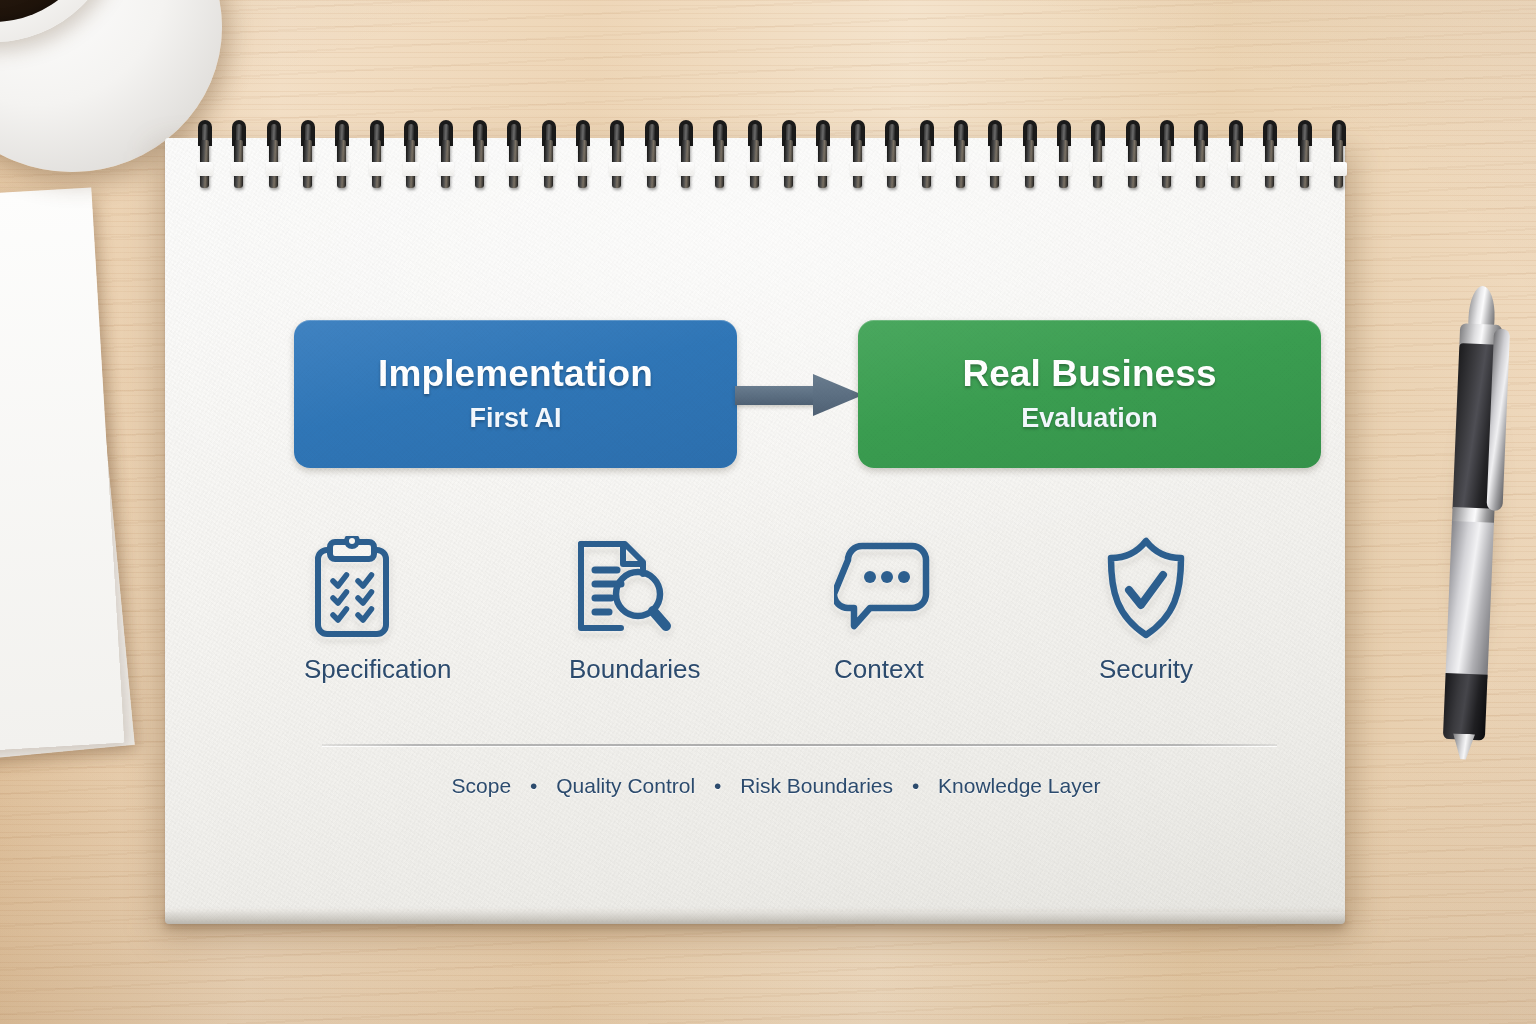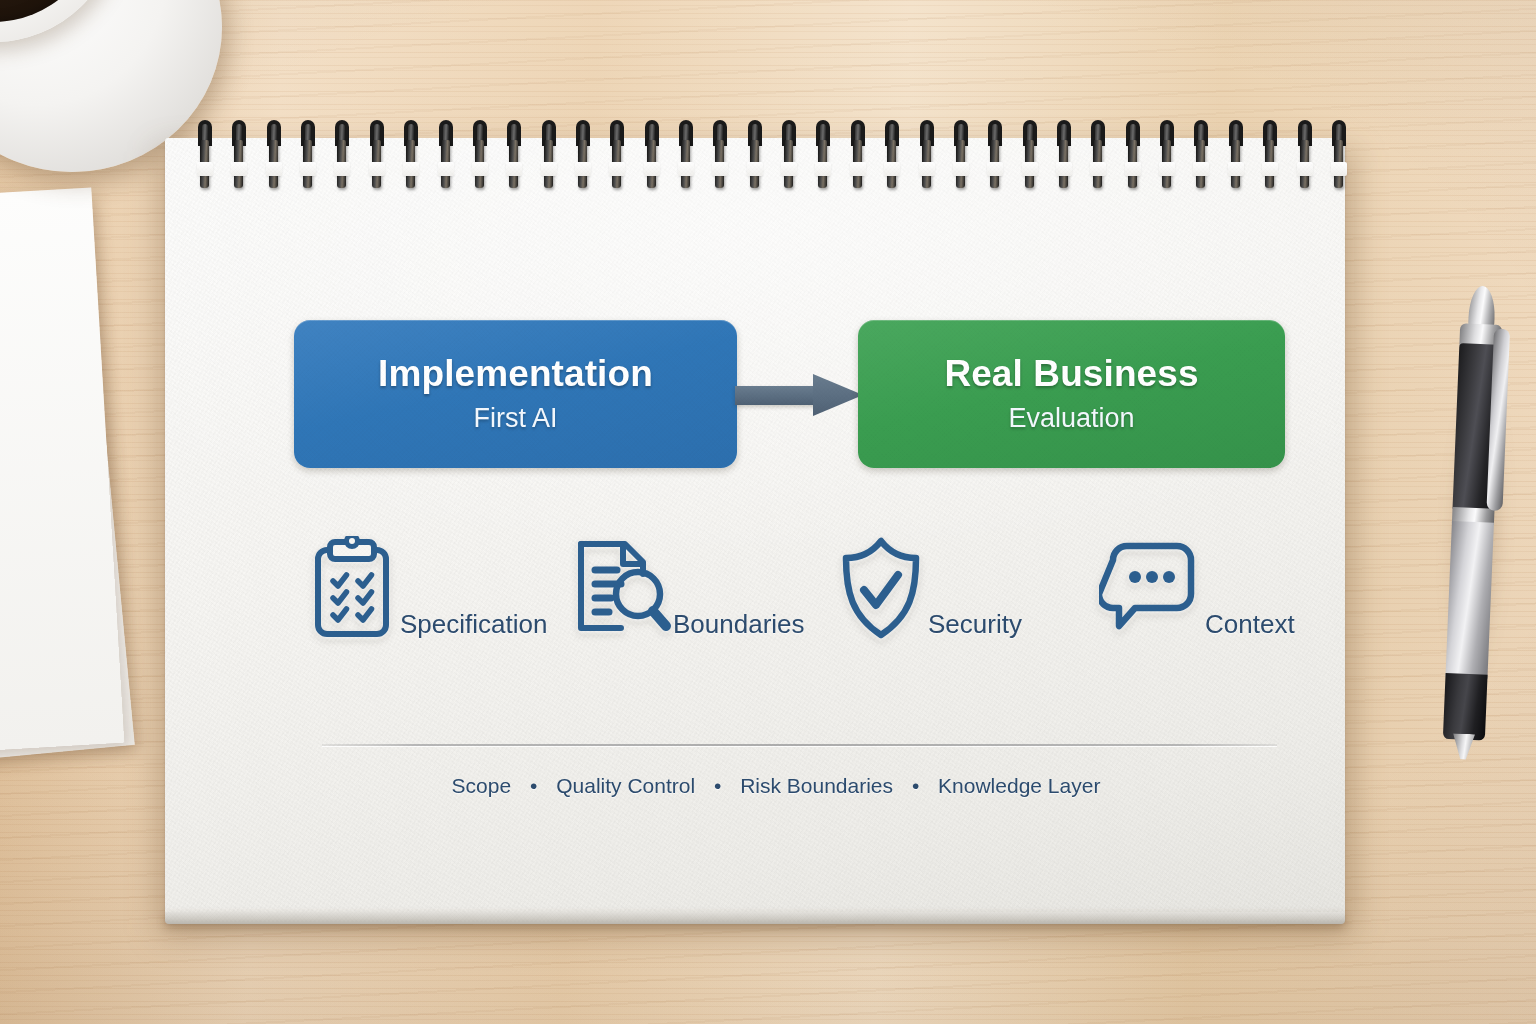--- a/index.html
+++ b/index.html
@@ -163,31 +163,31 @@
     position:absolute; top:182px; height:148px;
     border-radius:16px;
     display:flex; flex-direction:column; align-items:center; justify-content:center;
     box-shadow:0 3px 7px rgba(40,30,15,.22), inset 0 1px 0 rgba(255,255,255,.22);
   }
   #box-blue {
     left:108px; width:443px;
     background:linear-gradient(168deg,#4083c2 0%,#2f76b7 46%,#2c6fae 100%);
   }
   #box-green {
-    left:672px; width:427px;
+    left:672px; width:463px;
     background:linear-gradient(168deg,#4aa85f 0%,#3a9d50 46%,#35924a 100%);
     justify-content:center;
   }
   .pbox-title {
     color:#ffffff; font-size:37px; font-weight:bold; letter-spacing:.1px;
     text-shadow:0 2px 3px rgba(0,0,0,.30);
     line-height:1.08;
   }
   .pbox-sub {
-    color:#f3f8fd; font-size:27px; font-weight:400; margin-top:10px;
+    color:#f3f8fd; font-size:27px; font-weight:700; margin-top:10px;
     text-shadow:0 2px 3px rgba(0,0,0,.26);
   }
 
   
   #arrow { position:absolute; left:549px; top:236px; width:128px; height:42px; }
   #arrow-tail {
     position:absolute; left:0; top:12px; width:88px; height:19px;
     background:linear-gradient(180deg,#6a7d8f,#5b6e81 55%,#4f6174);
     box-shadow:0 2px 4px rgba(40,30,15,.22);
   }
@@ -196,21 +196,21 @@
     background:linear-gradient(180deg,#6a7d8f,#5b6e81 55%,#4f6174);
     clip-path:polygon(0 0,100% 50%,0 100%);
     filter:drop-shadow(0 2px 3px rgba(40,30,15,.22));
   }
 
   
   #pillars {
     position:absolute; left:118px; top:398px; width:945px; height:180px;
     display:flex; justify-content:space-between; align-items:flex-start;
   }
-  .pillar { width:150px; display:flex; flex-direction:row; align-items:flex-end; }
+  .pillar { width:150px; display:flex; flex-direction:column; align-items:flex-start; }
   .pillar-icon { height:104px; display:flex; align-items:center; justify-content:center;
     filter:drop-shadow(0 2px 2px rgba(255,255,255,.8)) drop-shadow(0 2px 3px rgba(40,30,15,.16)); }
   .pillar-label {
     margin-top:14px; font-size:26px; font-weight:500; color:#2c4b6e;
     text-shadow:0 1px 1px rgba(255,255,255,.85);
   }
 
   
   #divider {
     position:absolute; left:136px; top:606px; width:955px; height:2px;
@@ -503,42 +503,42 @@
           </g>
           <circle cx="69" cy="58" r="22" stroke="#2c5f8f" stroke-width="6.5" fill="#f7f6f3" fill-opacity="0.0"></circle>
           <path d="M84 75 l13 15" stroke="#2c5f8f" stroke-width="10" stroke-linecap="round"></path>
         </svg>
       </div>
       <div class="pillar-label">Boundaries</div>
     </div>
 
     <div class="pillar">
       <div class="pillar-icon">
-        <svg width="94" height="104" viewBox="0 0 94 104" fill="none">
-          <path d="M47 5 C37 18 23 22 12 22 c0 34 6 58 35 77 29 -19 35 -43 35 -77 -11 0 -25 -4 -35 -17 z" stroke="#2c5f8f" stroke-width="6.5" stroke-linejoin="round" fill="none"></path>
-          <path d="M30 54 l12 15 22 -30" stroke="#2c5f8f" stroke-width="8" stroke-linecap="round" stroke-linejoin="round" fill="none"></path>
-        </svg>
-      </div>
-      <div class="pillar-label">Security</div>
-    </div>
-
-    <div class="pillar">
-      <div class="pillar-icon">
         <svg width="106" height="104" viewBox="0 0 106 104" fill="none">
           <path d="M14 24 a14 14 0 0 1 14 -14 h50 a14 14 0 0 1 14 14 v34 a14 14 0 0 1 -14 14 h-42 l-16 18 v-18 h-6 a14 14 0 0 1 -14 -14 z" stroke="#2c5f8f" stroke-width="6.5" stroke-linejoin="round" fill="none"></path>
           <g fill="#2c5f8f">
             <circle cx="36" cy="41" r="6"></circle>
             <circle cx="53" cy="41" r="6"></circle>
             <circle cx="70" cy="41" r="6"></circle>
           </g>
         </svg>
       </div>
       <div class="pillar-label">Context</div>
     </div>
 
+    <div class="pillar">
+      <div class="pillar-icon">
+        <svg width="94" height="104" viewBox="0 0 94 104" fill="none">
+          <path d="M47 5 C37 18 23 22 12 22 c0 34 6 58 35 77 29 -19 35 -43 35 -77 -11 0 -25 -4 -35 -17 z" stroke="#2c5f8f" stroke-width="6.5" stroke-linejoin="round" fill="none"></path>
+          <path d="M30 54 l12 15 22 -30" stroke="#2c5f8f" stroke-width="8" stroke-linecap="round" stroke-linejoin="round" fill="none"></path>
+        </svg>
+      </div>
+      <div class="pillar-label">Security</div>
+    </div>
+
 
   </div>
 
   <div id="divider"></div>
 
   <div id="footer">
     <span class="kw">Scope</span>
     <span class="sep">•</span>
     <span class="kw">Quality Control</span>
     <span class="sep">•</span>

